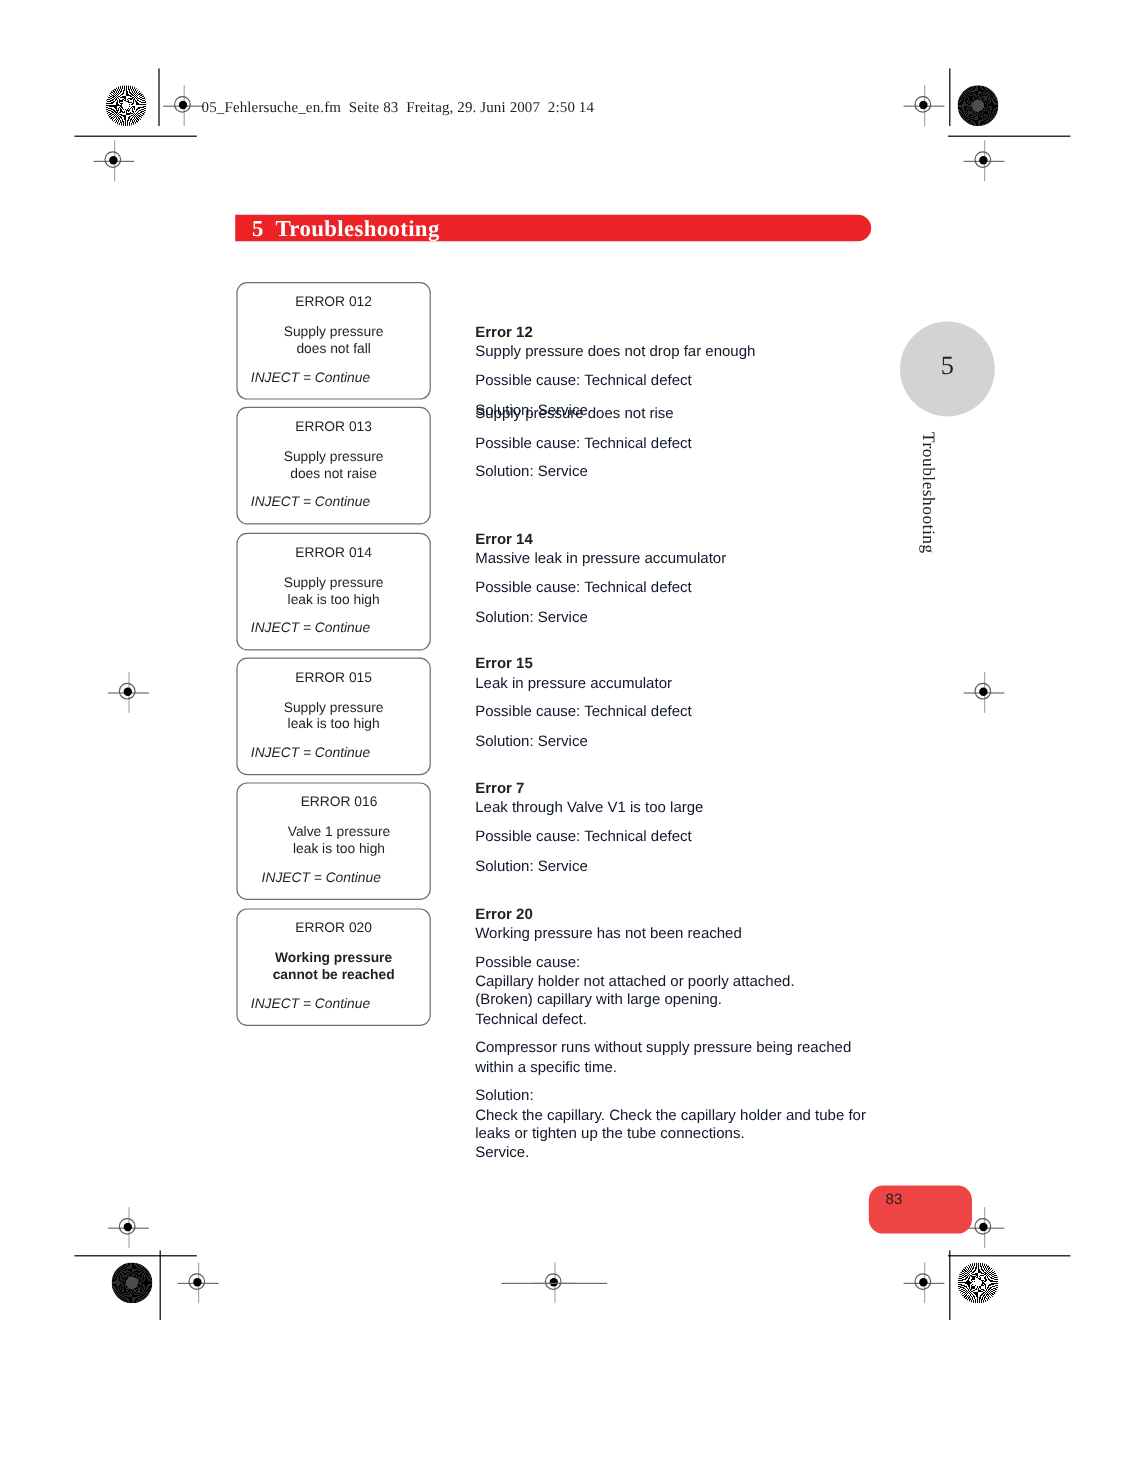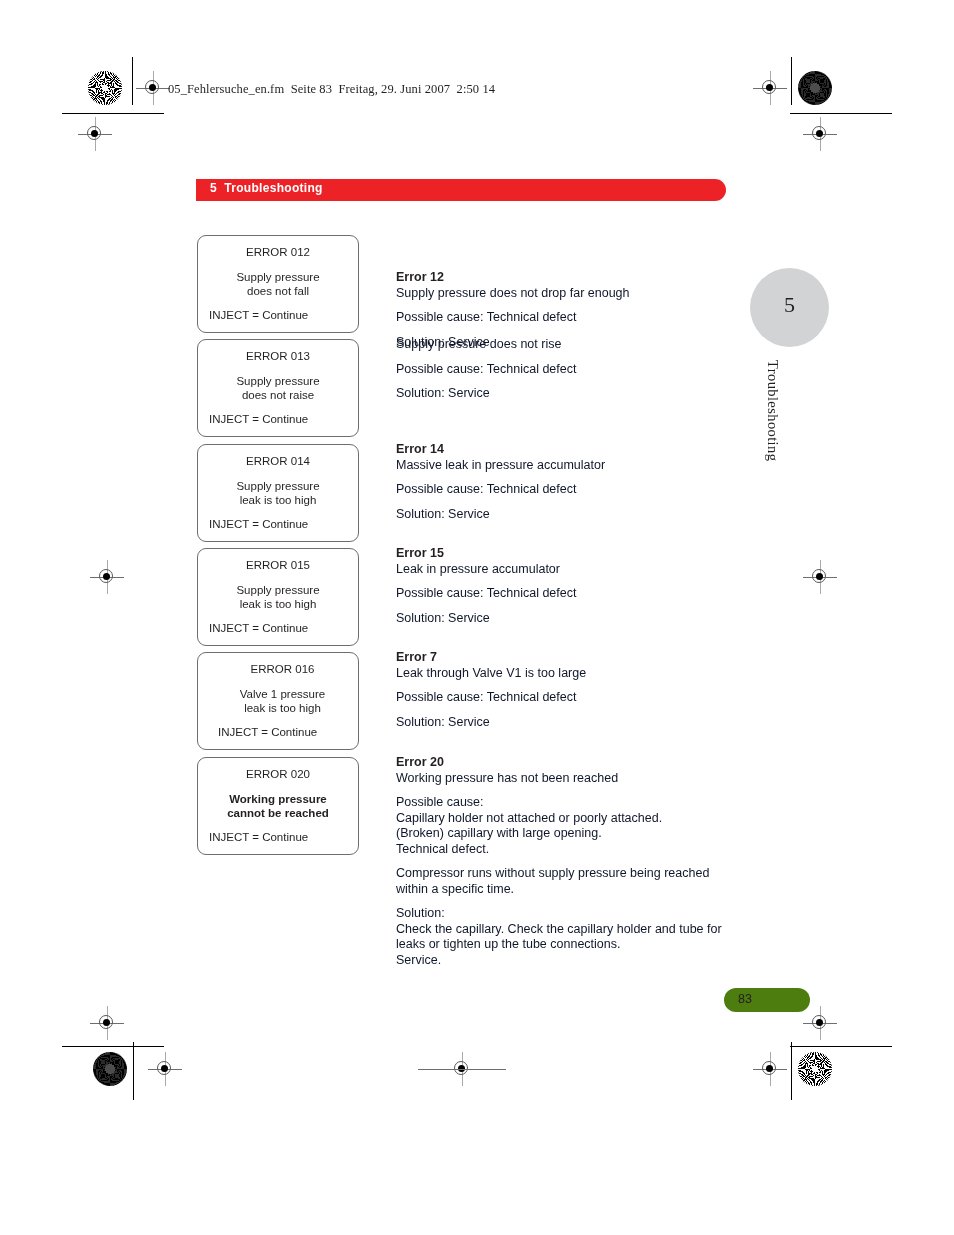--- a/index.html
+++ b/index.html
@@ -94,22 +94,22 @@
     width: 530px;
     height: 22px;
     background: #ec2227;
     border-radius: 0 11px 11px 0;
   }
   .title-bar .title-text {
     position: absolute;
     left: 14px;
     top: 2px;
     color: #ffffff;
-    font-family: Liberation Sans, sans-serif;
-    font-size: 12px;
+    font-family: Liberation Serif, serif;
+    font-size: 19px;
     font-weight: bold;
     letter-spacing: 0.3px;
     white-space: pre;
   }
 
   
   .error-box {
     position: absolute;
     left: 197px;
     width: 162px;
@@ -131,20 +131,21 @@
     color: #231f20;
     line-height: 13.5px;
     margin-top: 11px;
   }
   .error-box .eb-action {
     text-align: left;
     font-size: 11.5px;
     color: #231f20;
     line-height: 15px;
     margin-top: 10px;
+    font-style: italic;
   }
 
   
   .err-block {
     position: absolute;
     left: 396px;
     width: 345px;
   }
   .err-block .eh {
     font-size: 12.5px;
@@ -193,23 +194,23 @@
     text-orientation: mixed;
     white-space: nowrap;
   }
 
   
   .page-thumb {
     position: absolute;
     left: 724px;
     top: 988px;
     width: 86px;
-    height: 24px;
+    height: 40px;
     border-radius: 12px;
-    background: #4d7c0f;
+    background: #ef4444;
   }
   .page-thumb .pn {
     position: absolute;
     left: 14px;
     top: 4px;
     font-size: 12.5px;
     color: #231f20;
   }
 </style>
 </head>

